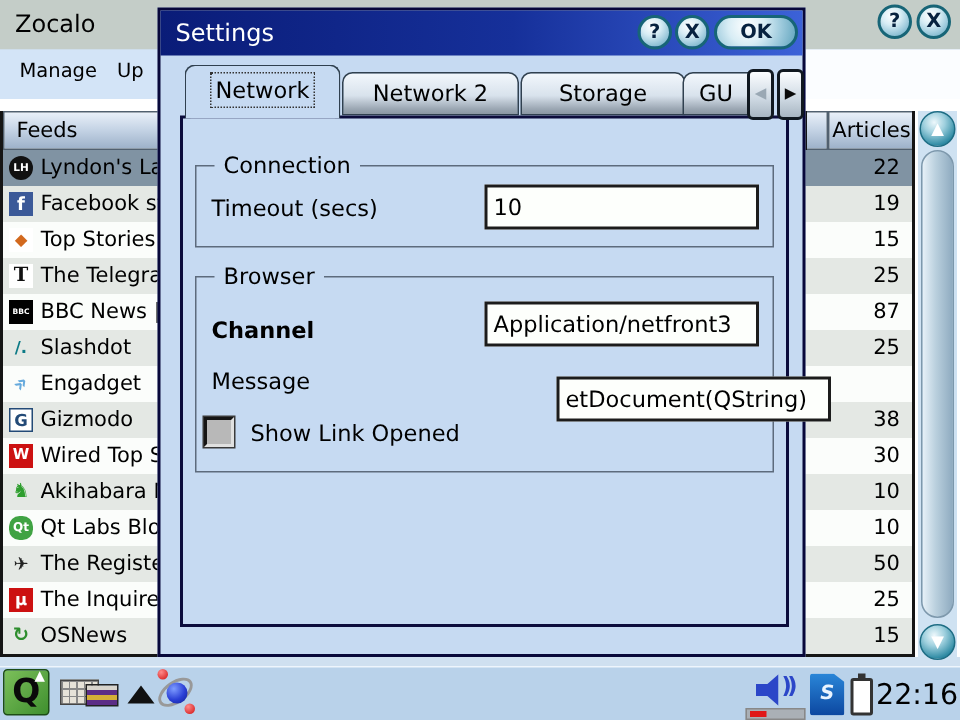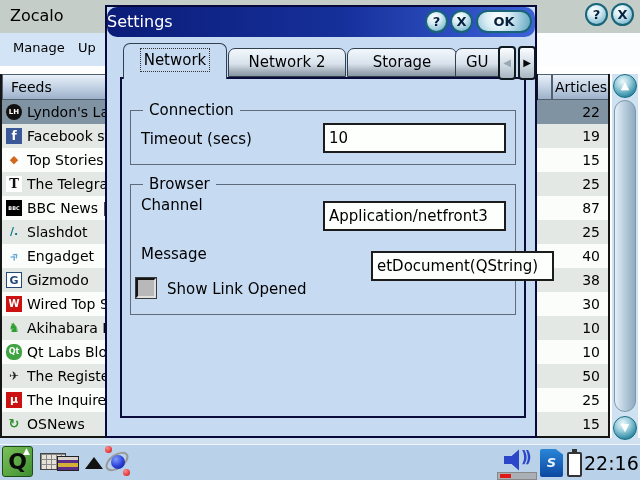--- a/index.html
+++ b/index.html
@@ -55,21 +55,21 @@
   .sb-down{top:342px;}
   .sb-thumb{position:absolute;left:2px;top:26px;width:22px;height:312px;border-radius:11px;
     border:1px solid #7d98ac;box-sizing:border-box;
     background:linear-gradient(90deg,#e7f1f8 0%,#b9cfdd 45%,#8fabc0 100%);}
 
   
   .dialog{position:absolute;left:105px;top:5px;width:432px;height:433px;box-sizing:border-box;
     background:#c6daf2;border:2px solid #08083a;z-index:10;}
   .dlg-title{position:absolute;left:0;top:0;width:428px;height:30px;
     background:linear-gradient(90deg,#0a1c78 0%,#16309a 55%,#3c62d8 100%);
-    color:#ffffff;font-size:16px;line-height:30px;box-sizing:border-box;border-radius:10px;}
+    color:#ffffff;font-size:16px;line-height:30px;padding-left:10px;box-sizing:border-box;}
   .dlg-btn{position:absolute;top:3px;height:23px;border-radius:50%;width:23px;
     background:radial-gradient(circle at 38% 28%, #ffffff 0%, #d8edf5 35%, #9fcbdd 65%, #5fa3bd 100%);
     border:2px solid #176577;box-sizing:border-box;text-align:center;line-height:19px;
     font-size:13px;font-weight:bold;color:#07223f;}
   .dlg-help{right:87px;}
   .dlg-close{right:62px;}
   .dlg-ok{right:3px;width:56px;border-radius:12px;}
 
   .tab{position:absolute;box-sizing:border-box;font-size:15px;text-align:center;
     border:1px solid #30404f;border-radius:7px 7px 0 0;overflow:hidden;}
@@ -191,21 +191,20 @@
           <span class="fnum">87</span>
         </div>
         <div class="frow alt">
           <span class="ficon" style="background: transparent; color: rgb(12, 122, 134); font-size: 11px;">/.</span>
           <span class="fname">Slashdot</span>
           <span class="fnum">25</span>
         </div>
         <div class="frow ">
           <span class="ficon" style="background: transparent; color: rgb(102, 170, 221); font-size: 14px; transform: rotate(-45deg);">»</span>
           <span class="fname">Engadget</span>
-          <span class="fnum">40</span>
         </div>
         <div class="frow alt">
           <span class="ficon" style="background: rgb(255, 255, 255); color: rgb(35, 74, 119); font-size: 11px; border: 1px solid rgb(35, 74, 119);">G</span>
           <span class="fname">Gizmodo</span>
           <span class="fnum">38</span>
         </div>
         <div class="frow ">
           <span class="ficon" style="background: rgb(204, 17, 17); color: rgb(255, 255, 255); font-size: 10px;">W</span>
           <span class="fname">Wired Top S</span>
           <span class="fnum">30</span>
@@ -267,21 +266,21 @@
     <div class="dlg-frame"></div>
 
     <div class="grp grp-connection">
       <span class="grp-label">Connection</span>
       <span class="fld-label" style="top:19px;">Timeout (secs)</span>
       <div class="fld-input" style="top:12px;">10</div>
     </div>
 
     <div class="grp grp-browser">
       <span class="grp-label">Browser</span>
-      <span class="fld-label" style="top:11px;">Channel</span>
+      <span class="fld-label" style="top:26px;font-weight:bold;">Channel</span>
       <div class="fld-input" style="top:16px;">Application/netfront3</div>
       <span class="fld-label" style="top:60px;">Message</span>
       <div class="fld-input" style="top:66px;margin-left:48px;">etDocument(QString)</div>
       <div class="checkbox"></div>
       <span class="cb-label">Show Link Opened</span>
     </div>
   </div>
 
   <div class="taskbar">
     <div class="q-btn">Q</div>

